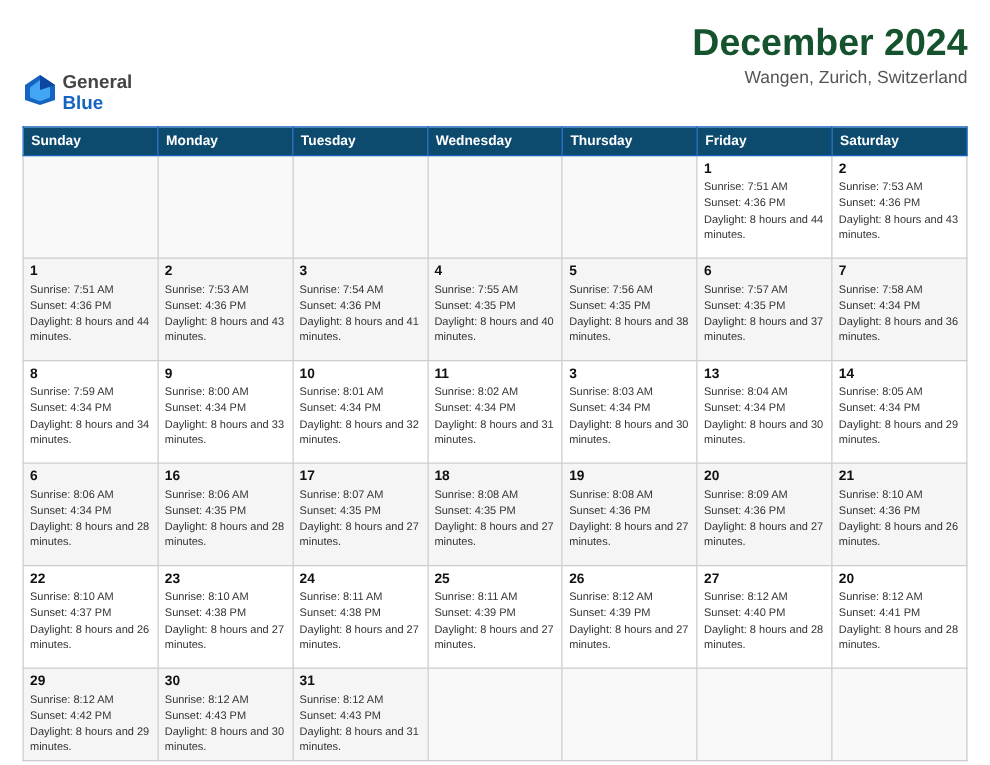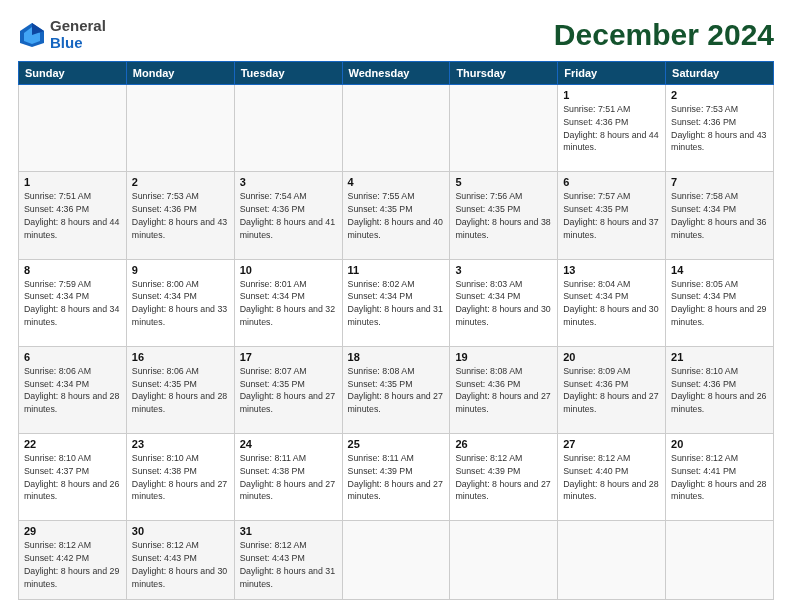--- a/index.html
+++ b/index.html
@@ -18,22 +18,23 @@
       flex-direction: column;
     }
     .header {
       display: flex;
       justify-content: space-between;
       align-items: flex-start;
       margin-bottom: 10px;
     }
     .logo {
       display: flex;
-      align-items: center;
+      align-items: flex-start;
       gap: 4px;
+      margin-top: 40px;
     }
     .logo-text {
       font-size: 15px;
       line-height: 1.1;
     }
     .logo-general { color: #444; font-weight: bold; }
     .logo-blue { color: #1565c0; font-weight: bold; }
     .logo-icon {
       width: 28px;
       height: 28px;
@@ -110,20 +111,21 @@
         <polygon points="14,6 22,12 22,20 14,23 6,20 6,12" fill="#42a5f5"></polygon>
         <polygon points="14,2 26,10 14,14" fill="#0d47a1"></polygon>
       </svg>
       <div class="logo-text">
         <span class="logo-general">General</span><br>
         <span class="logo-blue">Blue</span>
       </div>
     </div>
     <div class="title-block">
       <div class="month-title">December 2024</div>
+      <div class="location">Wangen, Zurich, Switzerland</div>
     </div>
   </div>
 
   <table class="calendar">
     <thead>
       <tr>
         <th>Sunday</th>
         <th>Monday</th>
         <th>Tuesday</th>
         <th>Wednesday</th>

